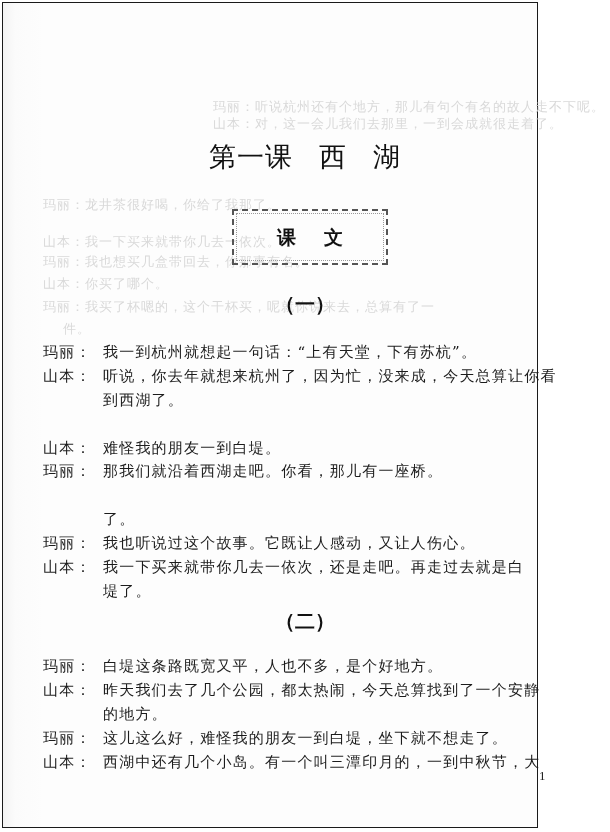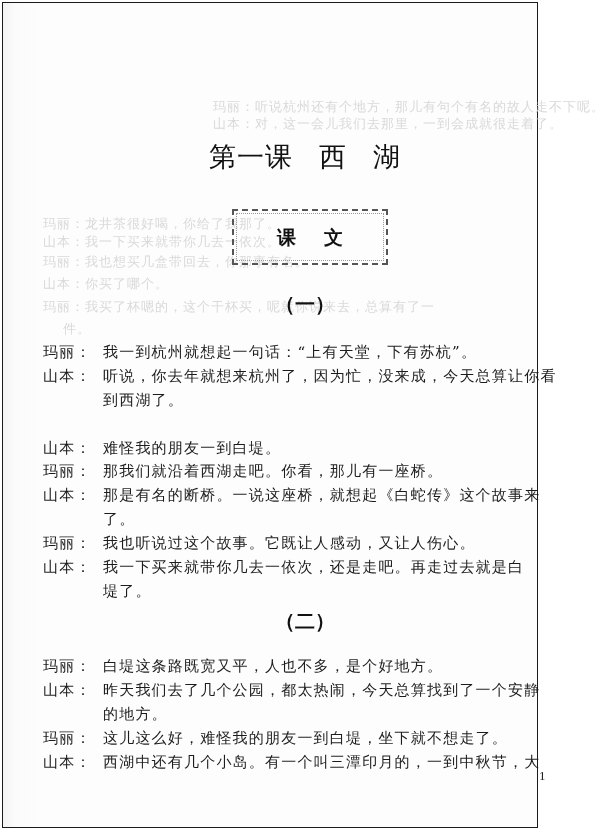--- a/index.html
+++ b/index.html
@@ -52,21 +52,21 @@
       font-family: "Liberation Serif", serif;
     }
   </style>
 </head>
 <body>
 
 <div class="page">
 
   <div class="ghost" style="left:210px;top:95px;">玛丽：听说杭州还有个地方，那儿有句个有名的故人走不下呢。</div>
   <div class="ghost" style="left:210px;top:112px;">山本：对，这一会儿我们去那里，一到会成就很走着了。</div>
-  <div class="ghost" style="left:40px;top:212px;">玛丽：龙井茶很好喝，你给了我那了。</div>
+  <div class="ghost" style="left:40px;top:193px;">玛丽：龙井茶很好喝，你给了我那了。</div>
   <div class="ghost" style="left:40px;top:230px;">山本：我一下买来就带你几去一依次。</div>
   <div class="ghost" style="left:40px;top:250px;">玛丽：我也想买几盒带回去，你那事有名。</div>
   <div class="ghost" style="left:40px;top:272px;">山本：你买了哪个。</div>
   <div class="ghost" style="left:40px;top:295px;">玛丽：我买了杯嗯的，这个干杯买，呢就你说来去，总算有了一</div>
   <div class="ghost" style="left:60px;top:317px;">件。</div>
 
   <div class="title">
     <span>第一课</span><span class="sp"></span><span>西</span><span class="sp"></span><span>湖</span>
   </div>
 
@@ -81,21 +81,20 @@
   <div class="line" style="top:339px;"><span class="speaker">玛丽：</span><span>我一到杭州就想起一句话：“上有天堂，下有苏杭”。</span></div>
 
   <div class="line" style="top:363px;"><span class="speaker">山本：</span><span>听说，你去年就想来杭州了，因为忙，没来成，今天总算让你看</span></div>
   <div class="line cont" style="top:387px;">到西湖了。</div>
 
 
   <div class="line" style="top:435px;"><span class="speaker">山本：</span><span>难怪我的朋友一到白堤。</span></div>
 
   <div class="line" style="top:458px;"><span class="speaker">玛丽：</span><span>那我们就沿着西湖走吧。你看，那儿有一座桥。</span></div>
 
-  <div class="line" style="top:482px;"><span class="speaker">山本：</span><span>那是有名的断桥。一说这座桥，就想起《白蛇传》这个故事来</span></div>
   <div class="line cont" style="top:506px;">了。</div>
 
   <div class="line" style="top:530px;"><span class="speaker">玛丽：</span><span>我也听说过这个故事。它既让人感动，又让人伤心。</span></div>
 
   <div class="line" style="top:554px;"><span class="speaker">山本：</span><span>我一下买来就带你几去一依次，还是走吧。再走过去就是白</span></div>
   <div class="line cont" style="top:578px;text-align:center;">堤了。</div>
 
   <div class="section" style="top:605px;">（二）</div>
 
   <div class="line" style="top:653px;"><span class="speaker">玛丽：</span><span>白堤这条路既宽又平，人也不多，是个好地方。</span></div>

